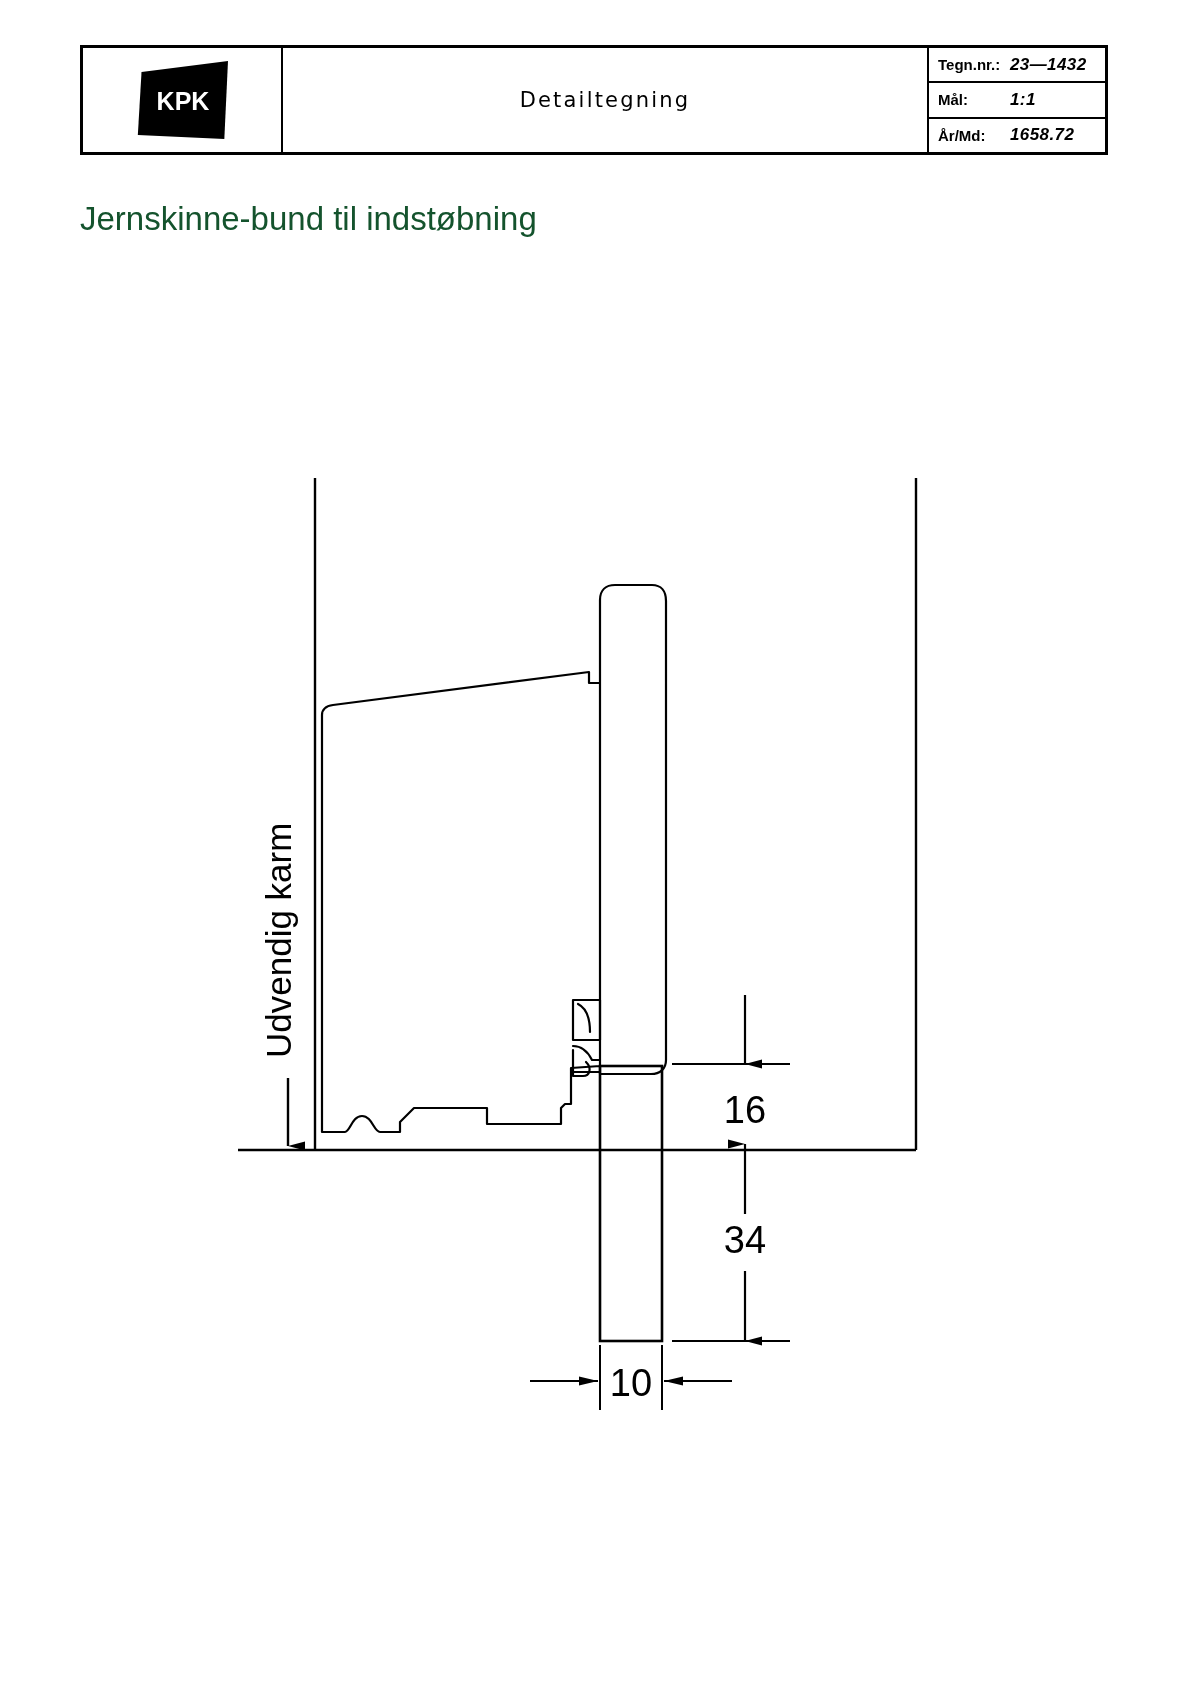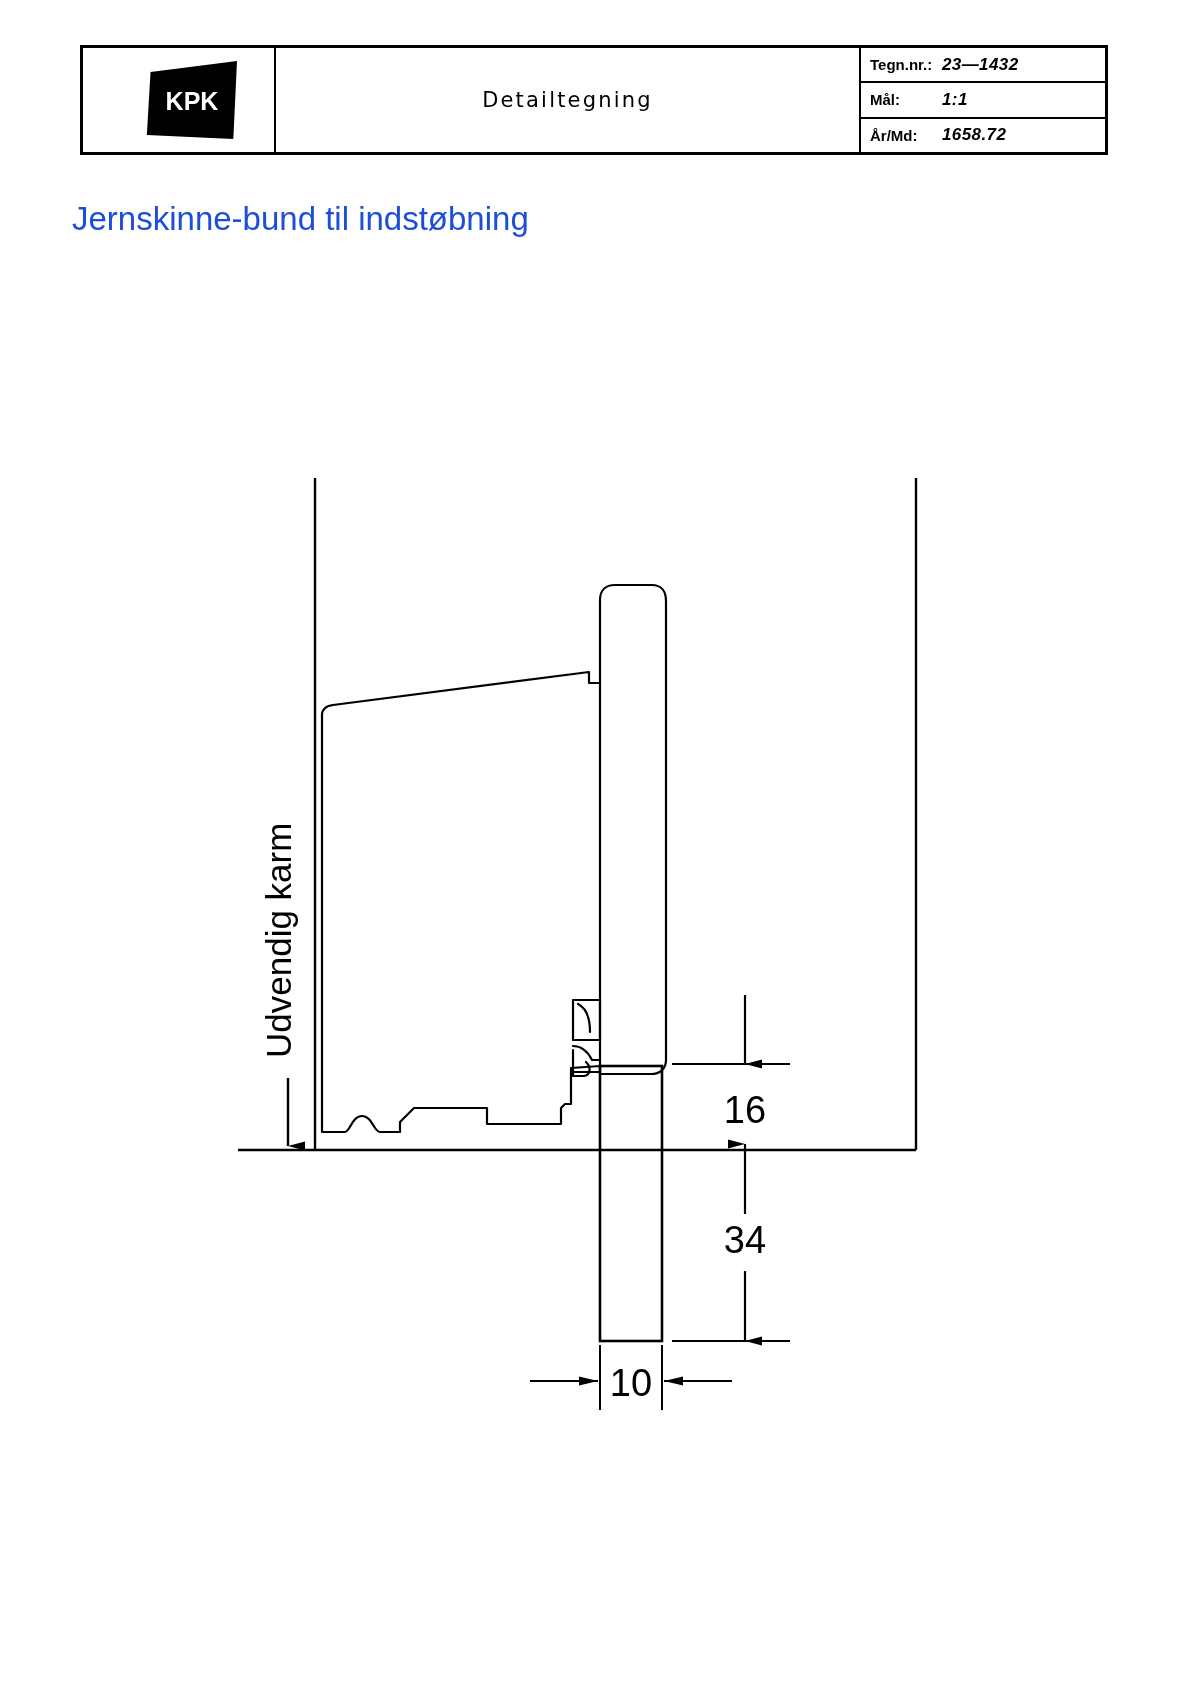--- a/index.html
+++ b/index.html
@@ -22,28 +22,27 @@
     left: 80px;
     top: 45px;
     width: 1028px;
     height: 110px;
     border: 3px solid #000;
     box-sizing: border-box;
     display: flex;
     background: #fff;
   }
   .tb-logo-cell {
-    width: 168px;
+    width: 200px;
     border-right: 2px solid #000;
     box-sizing: border-box;
     display: flex;
     align-items: center;
     justify-content: center;
     position: relative;
-    margin-left: 25px;
   }
   .kpk-logo {
     width: 92px;
     height: 78px;
     background: #000;
     clip-path: polygon(6% 14%, 100% 0%, 96% 100%, 2% 95%);
     display: flex;
     align-items: center;
     justify-content: center;
     position: relative;
@@ -65,21 +64,21 @@
     align-items: center;
     justify-content: center;
   }
   .tb-title-cell .title-text {
     font-family: "DejaVu Sans", sans-serif;
     font-size: 21px;
     letter-spacing: 2.2px;
     color: #000;
   }
   .tb-meta-cell {
-    width: 244px;
+    width: 176px;
     box-sizing: border-box;
     display: flex;
     flex-direction: column;
   }
   .tb-meta-row {
     flex: 1;
     display: flex;
     align-items: center;
     border-bottom: 2px solid #000;
     box-sizing: border-box;
@@ -96,25 +95,25 @@
     font-family: "Liberation Sans", sans-serif;
     font-weight: bold;
     font-size: 17px;
     letter-spacing: 0.4px;
     font-style: italic;
   }
 
   
   .drawing-heading {
     position: absolute;
-    left: 72px;
+    left: 80px;
     top: 200px;
     font-family: "Liberation Sans", sans-serif;
     font-size: 33px;
-    color: #1d4ed8;
+    color: #14532d;
     white-space: nowrap;
   }
 
   
   .drawing-area {
     position: absolute;
     left: 0;
     top: 0;
     width: 1200px;
     height: 1697px;

